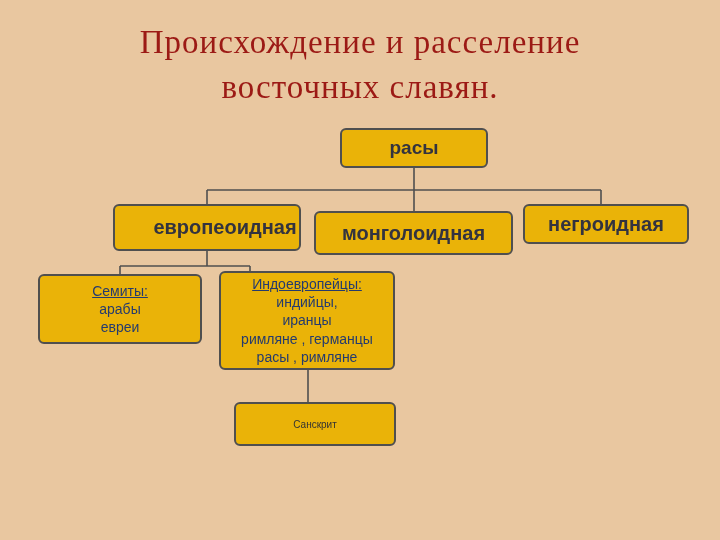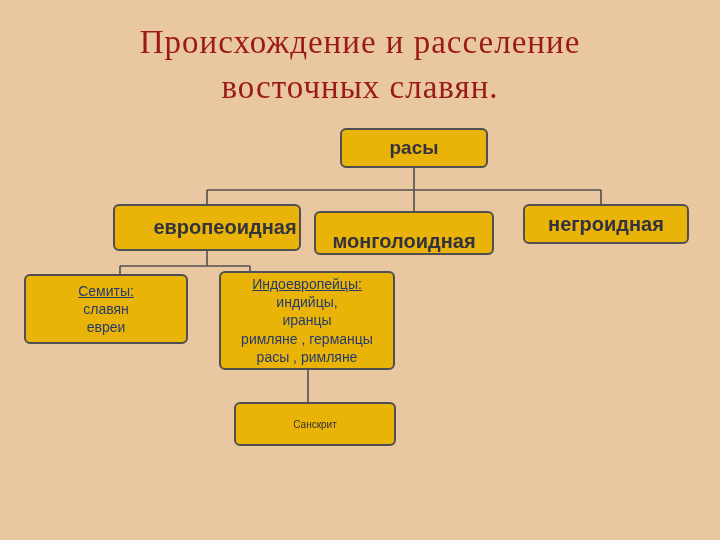--- a/index.html
+++ b/index.html
@@ -61,23 +61,23 @@
   .detail .heading {
     text-decoration: underline;
   }
   .sanskrit-label {
     font-size: 10px;
     color: #333333;
   }
   
   .box-rasy      { left: 340px; top: 128px; width: 148px; height: 40px; }
   .box-evro      { left: 113px; top: 204px; width: 188px; height: 47px; padding-left: 36px; }
-  .box-mongo     { left: 314px; top: 211px; width: 180px; height: 44px; align-items: flex-end; }
+  .box-mongo     { left: 314px; top: 211px; width: 199px; height: 44px; }
   .box-negro     { left: 523px; top: 204px; width: 166px; height: 40px; }
-  .box-semity    { left: 24px;  top: 274px; width: 164px; height: 70px; text-align: right; }
+  .box-semity    { left: 38px;  top: 274px; width: 164px; height: 70px; text-align: right; }
   .box-indo      { left: 219px; top: 271px; width: 176px; height: 99px; }
   .box-sanskrit  { left: 234px; top: 402px; width: 162px; height: 44px; }
 </style>
 </head>
 <body>
 
 <div class="slide">
 
   <div class="title">
     <div>Происхождение и расселение</div>
@@ -115,21 +115,21 @@
   <div class="box box-mongo">
     <span class="node-label">монголоидная</span>
   </div>
 
   <div class="box box-negro">
     <span class="node-label">негроидная</span>
   </div>
 
   <div class="box box-semity detail">
     <div class="heading">Семиты:</div>
-    <div>славян</div>
+    <div>арабы</div>
     <div>евреи</div>
   </div>
 
   <div class="box box-indo detail">
     <div class="heading">Индоевропейцы:</div>
     <div>индийцы,</div>
     <div>иранцы</div>
     <div>римляне , германцы</div>
     <div>расы , римляне</div>
   </div>

